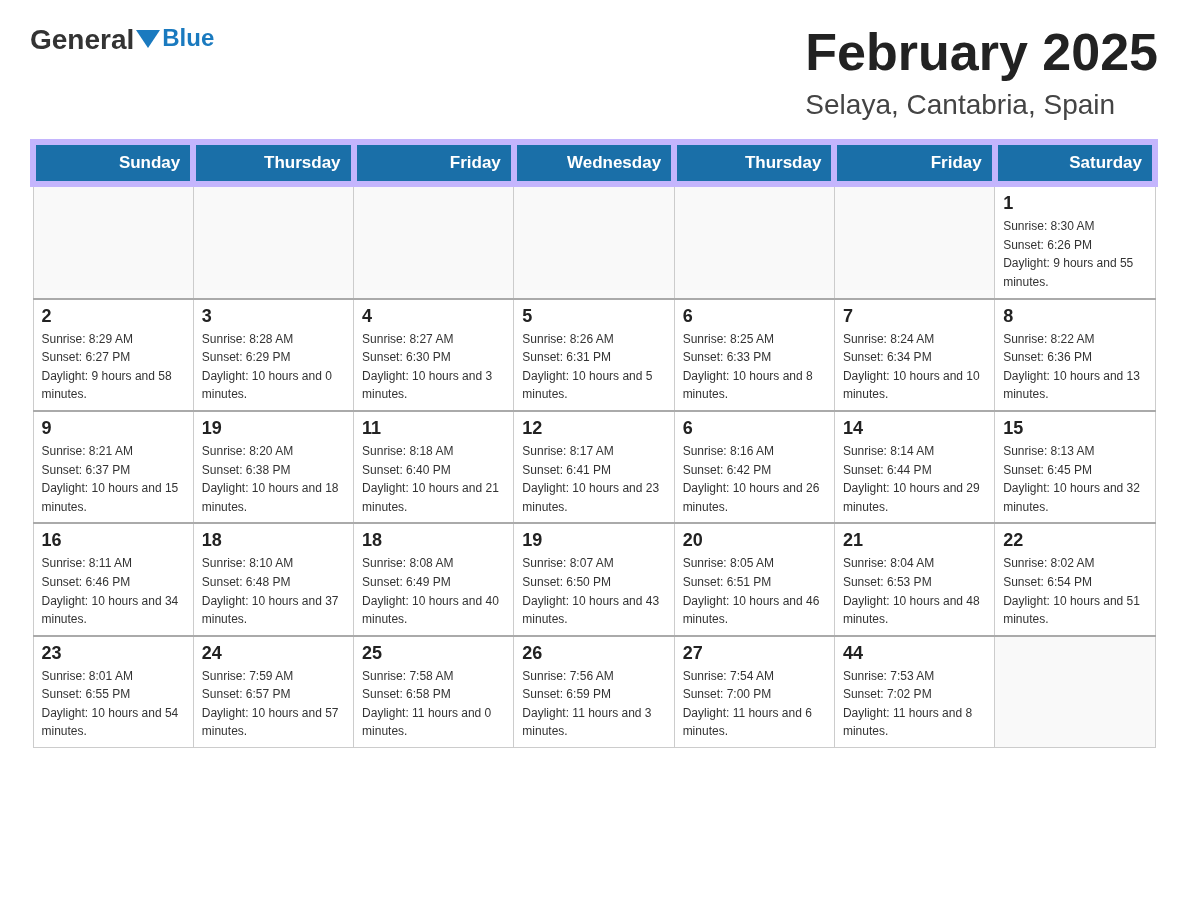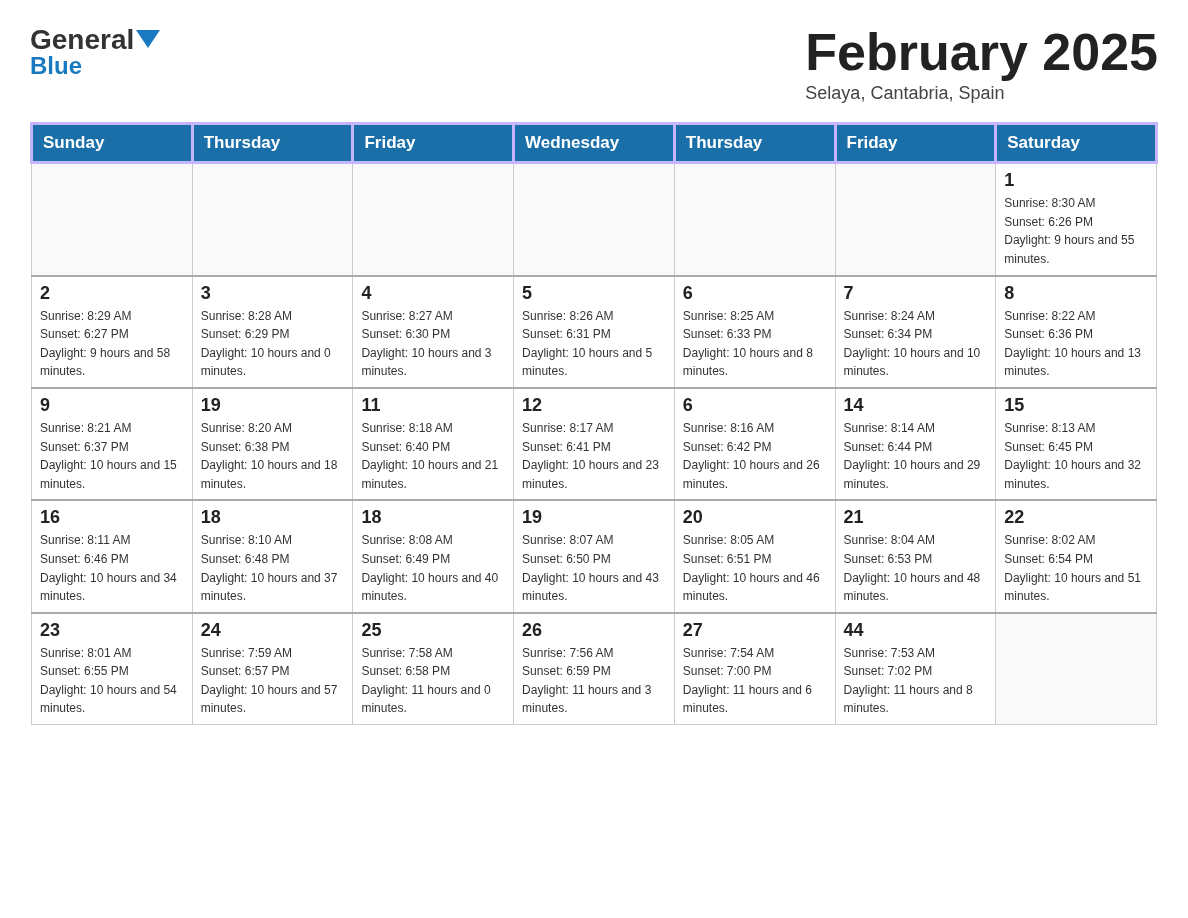--- a/index.html
+++ b/index.html
@@ -11,22 +11,22 @@
       min-height: 918px;
     }
     .header-area {
       display: flex;
       justify-content: space-between;
       align-items: flex-start;
       margin-bottom: 18px;
     }
     .logo-area {
       display: flex;
-      flex-direction: column;
-      align-items: flex-start;
+      flex-direction: row;
+      align-items: center;
     }
     .logo-text {
       font-size: 28px;
       font-weight: bold;
       color: #333;
       display: flex;
       align-items: center;
     }
     .logo-general { color: #333; }
     .logo-blue { color: #1a7abf; }
@@ -44,23 +44,23 @@
     .title-area {
       text-align: left;
     }
     .calendar-title {
       font-size: 52px;
       font-weight: bold;
       color: #222;
       line-height: 1.1;
     }
     .calendar-subtitle {
-      font-size: 18px;
+      font-size: 28px;
       color: #444;
-      margin-top: 2px;
+      margin-top: 8px;
     }
     .calendar-table {
       width: 100%;
       border-collapse: collapse;
       table-layout: fixed;
     }
     .calendar-table th {
       background-color: #1a6fa8;
       color: #fff;
       font-size: 17px;
@@ -92,21 +92,22 @@
     .day-info {
       font-size: 12px;
       color: #333;
       line-height: 1.55;
     }
     
     .calendar-table tr:not(:first-child) td {
       border-top: 2px solid #aaa;
     }
     .calendar-table thead tr th {
-      border: 3px solid #c4b5fd;
+      border: 6px solid #c4b5fd;
+      text-align: right;
     }
   </style>
 </head>
 <body>
 
 <div class="header-area">
   <div class="logo-area">
     <div class="logo-text">
       <span class="logo-general">General</span>
         <span class="logo-triangle"></span>

